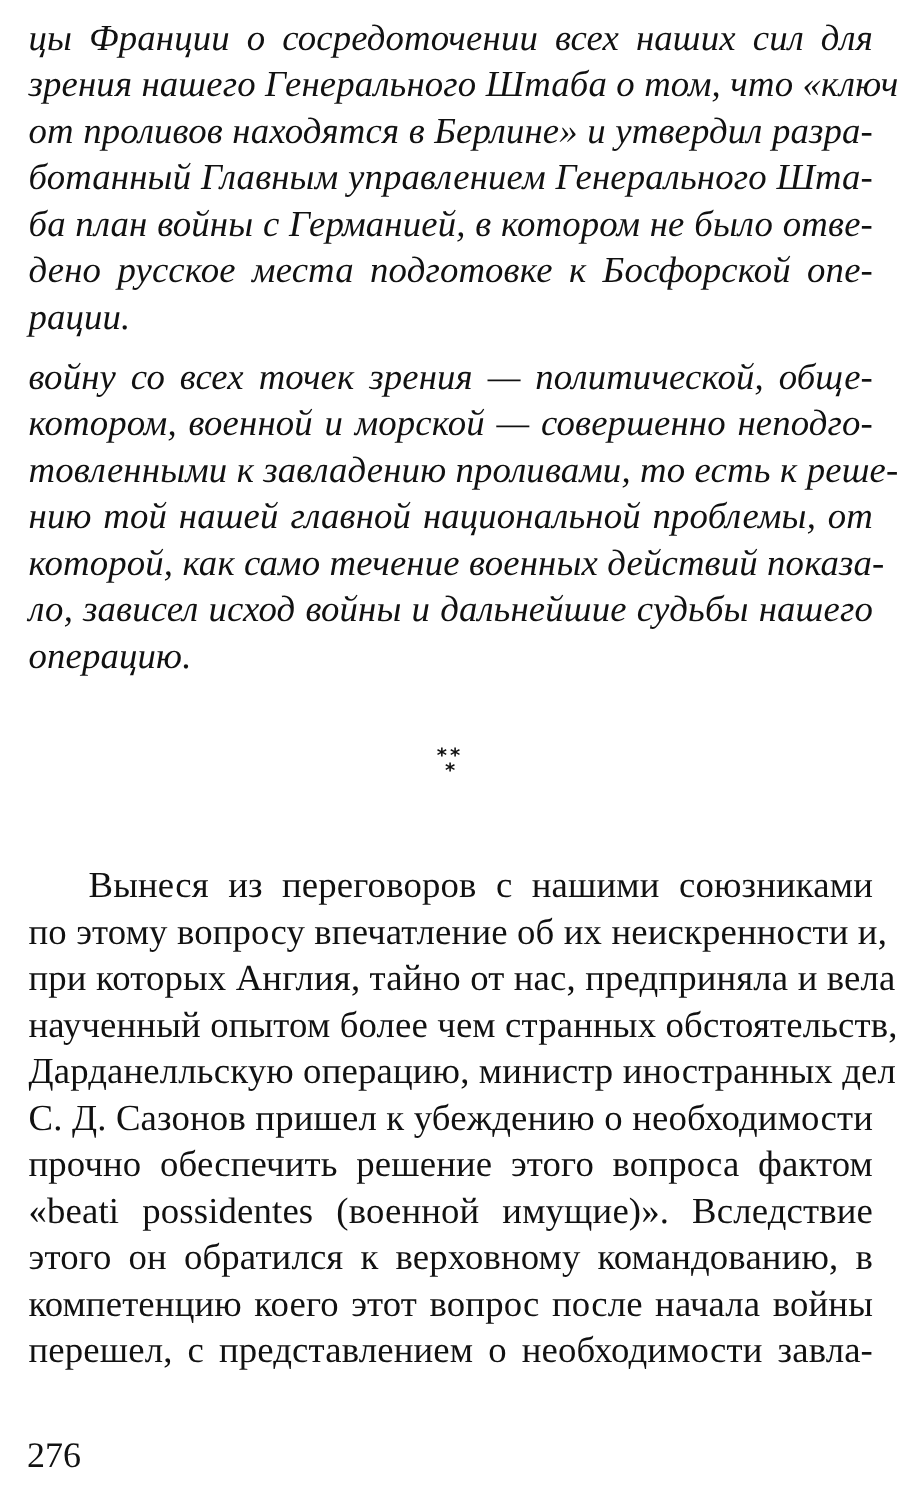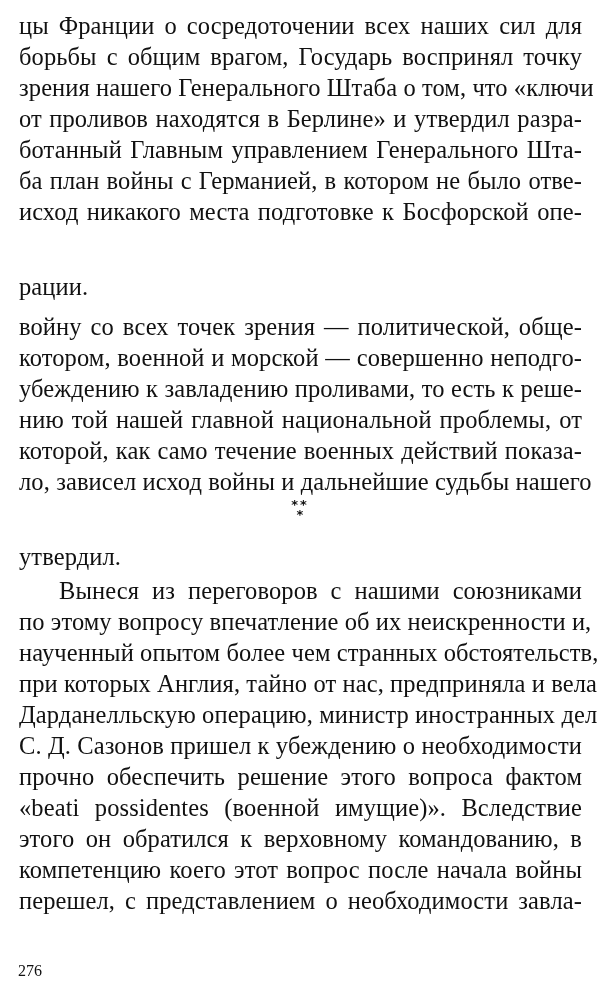--- a/index.html
+++ b/index.html
@@ -13,33 +13,33 @@
     position: relative;
     overflow: hidden;
     color: #111111;
     font-family: "Liberation Serif", "DejaVu Serif", serif;
   }
   .page {
     position: absolute;
     left: 19px;
     top: 10px;
     width: 563px;
+    font-style: italic;
   }
   .line {
     height: 31px;
     line-height: 31px;
     font-size: 24.5px;
     white-space: nowrap;
     text-align: justify;
     text-align-last: justify;
     letter-spacing: 0.1px;
   }
   .line.last {
     text-align-last: left;
-    margin-top: 44px;
   }
   .line.indent {
     padding-left: 40px;
   }
   .para-gap {
     height: 9px;
   }
   .asterism {
     position: absolute;
     left: 0;
@@ -55,63 +55,62 @@
   .page2 {
     position: absolute;
     left: 19px;
     top: 566px;
     width: 563px;
   }
   .page-number {
     position: absolute;
     left: 18px;
     top: 956px;
-    font-size: 16px;
+    font-size: 24px;
     line-height: 30px;
     font-family: "Liberation Serif", "DejaVu Serif", serif;
   }
 </style>
 </head>
 <body>
 
 <div class="page">
   <div>
     <div class="line">цы Франции о сосредоточении всех наших сил для</div>
-    <div class="line">борьбы с общим врагом, Государь воспринял точку</div>
     <div class="line">зрения нашего Генерального Штаба о том, что «ключи</div>
     <div class="line">от проливов находятся в Берлине» и утвердил разра-</div>
     <div class="line">ботанный Главным управлением Генерального Шта-</div>
     <div class="line">ба план войны с Германией, в котором не было отве-</div>
-    <div class="line">исход никакого места подготовке к Босфорской опе-</div>
+    <div class="line">дено русское места подготовке к Босфорской опе-</div>
     <div class="line last">рации.</div>
   </div>
   <div class="para-gap"></div>
   <div>
     <div class="line">войну со всех точек зрения — политической, обще-</div>
     <div class="line">котором, военной и морской — совершенно неподго-</div>
-    <div class="line">убеждению к завладению проливами, то есть к реше-</div>
+    <div class="line">товленными к завладению проливами, то есть к реше-</div>
     <div class="line">нию той нашей главной национальной проблемы, от</div>
     <div class="line">которой, как само течение военных действий показа-</div>
     <div class="line">ло, зависел исход войны и дальнейшие судьбы нашего</div>
-    <div class="line last">утвердил.</div>
+    <div class="line last">операцию.</div>
   </div>
 </div>
 
 <div class="asterism">
   <div class="row1">**</div>
   <div class="row2">*</div>
 </div>
 
 <div class="page2">
   <div class="para-gap"></div>
   <div>
     <div class="line indent">Вынеся из переговоров с нашими союзниками</div>
     <div class="line">по этому вопросу впечатление об их неискренности и,</div>
+    <div class="line">при которых Англия, тайно от нас, предприняла и вела</div>
     <div class="line">наученный опытом более чем странных обстоятельств,</div>
-    <div class="line">при которых Англия, тайно от нас, предприняла и вела</div>
     <div class="line">Дарданелльскую операцию, министр иностранных дел</div>
     <div class="line">С. Д. Сазонов пришел к убеждению о необходимости</div>
     <div class="line">прочно обеспечить решение этого вопроса фактом</div>
     <div class="line">«beati possidentes (военной имущие)». Вследствие</div>
     <div class="line">этого он обратился к верховному командованию, в</div>
     <div class="line">компетенцию коего этот вопрос после начала войны</div>
     <div class="line">перешел, с представлением о необходимости завла-</div>
   </div>
 </div>
 

